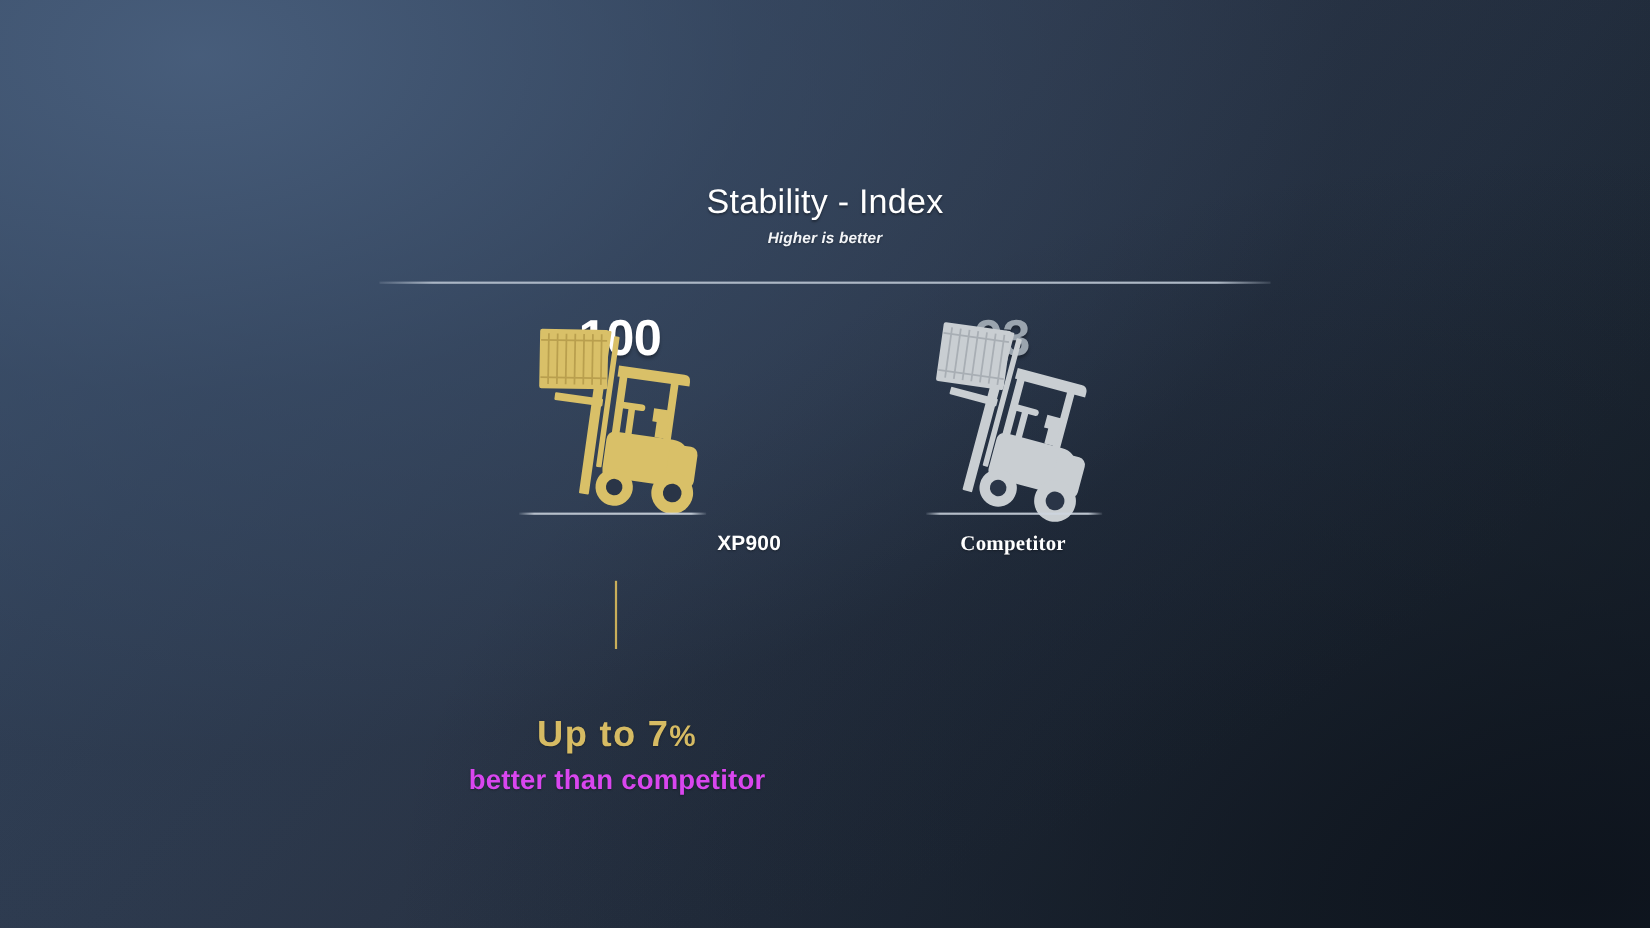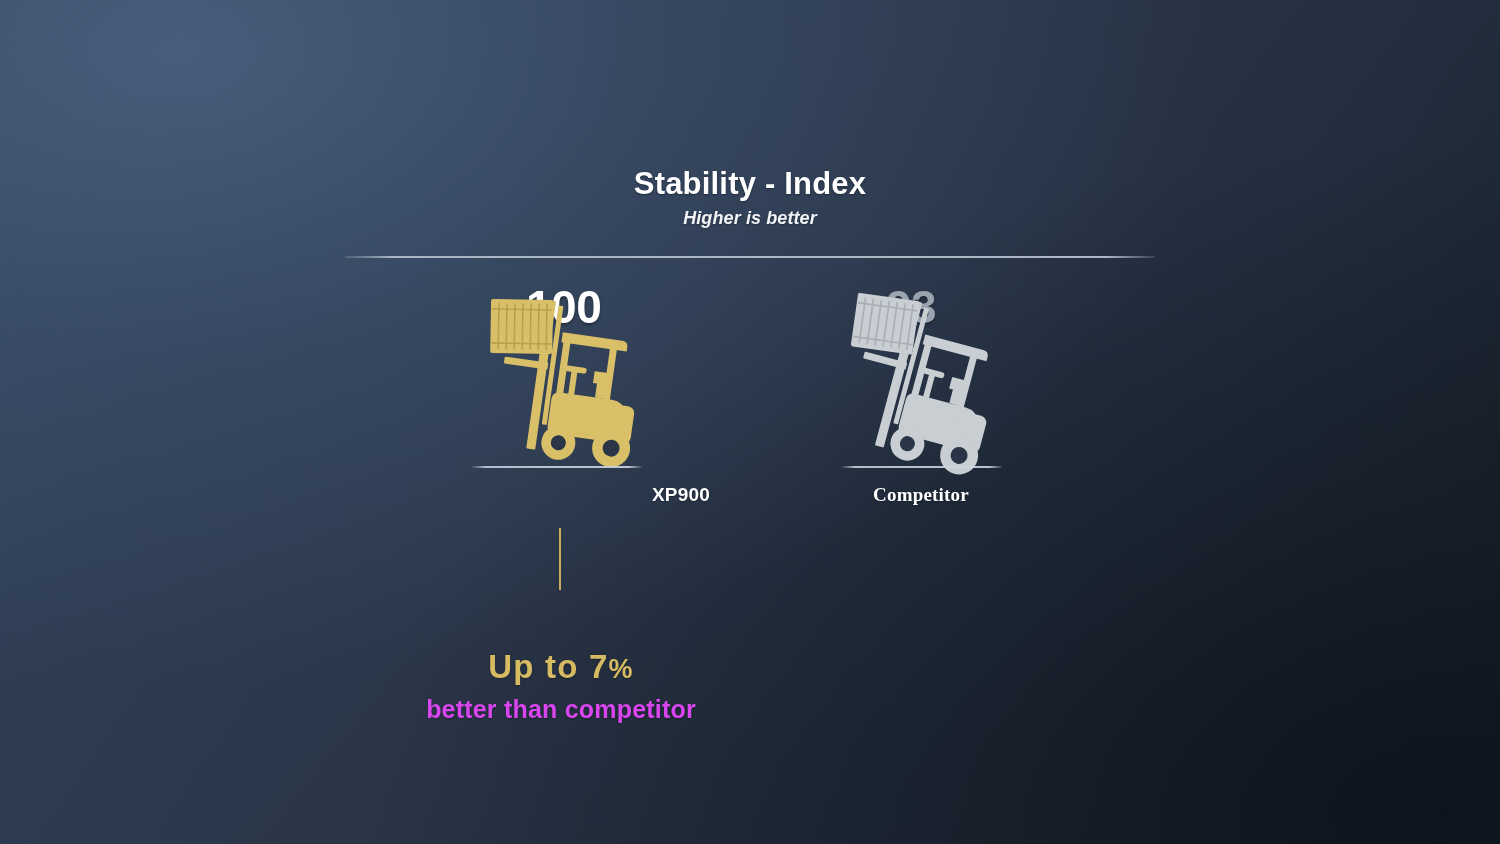--- a/index.html
+++ b/index.html
@@ -26,29 +26,29 @@
   }
 
   
   #header {
     position:absolute;
     left:0; right:0; top:168px;
     text-align:center;
   }
   #chart-title {
     font-size:31px;
-    font-weight:bold;
+    font-weight:normal;
     color:#ffffff;
     letter-spacing:0.2px;
     line-height:1.0;
     text-shadow:0 1px 2px rgba(0,0,0,0.35);
   }
   #chart-subtitle {
     margin-top:9px;
-    font-size:18px;
+    font-size:14px;
     font-weight:bold;
     font-style:italic;
     color:#f2f4f7;
     letter-spacing:0.1px;
     text-shadow:0 1px 2px rgba(0,0,0,0.30);
   }
   #title-divider {
     position:absolute;
     left:345px; top:256px;
     width:810px; height:2px;

